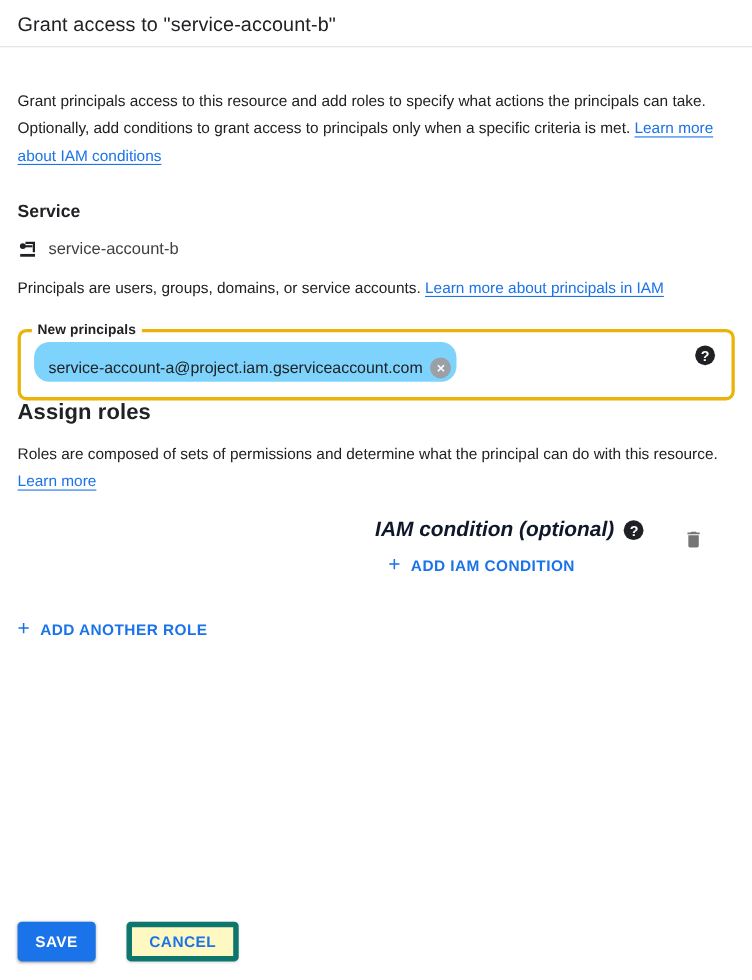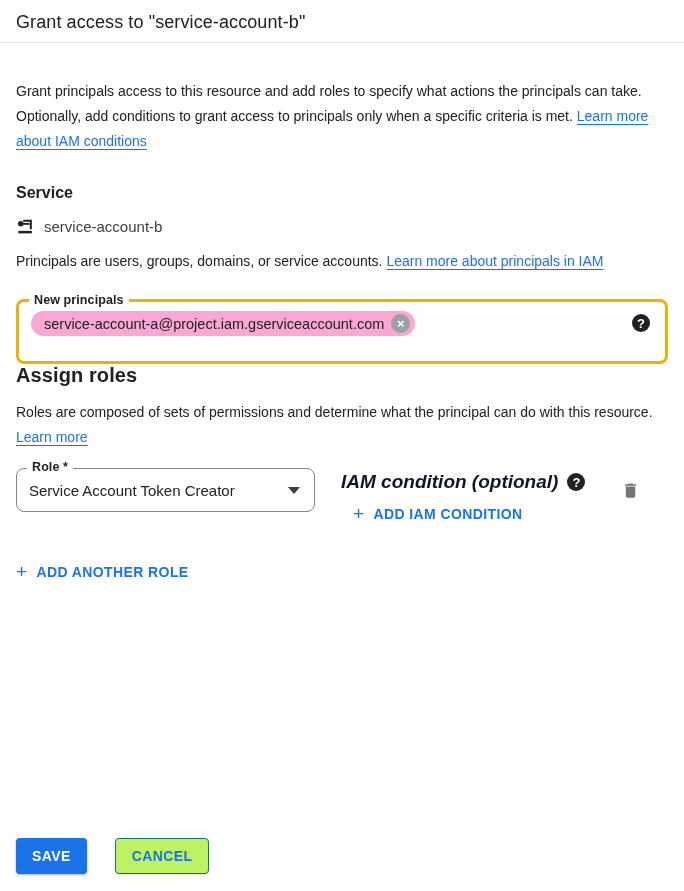--- a/index.html
+++ b/index.html
@@ -25,22 +25,22 @@
   .resource-name { font-size: 15px; color: #404040; }
   .svc-icon { width: 19px; height: 19px; flex: 0 0 auto; }
 
   .add-principals-heading { margin-top: 44px; }
   .principals-desc { margin-top: 13px; }
 
   .principals-field { position: relative; margin-top: 25px; border: 3px solid #eab308;
     border-radius: 8px; height: 65px; padding: 9px 52px 9px 12px; }
   .field-label { position: absolute; top: -9px; left: 10px; background: #fff; padding: 0 5px;
     font-size: 12.5px; font-weight: 700; color: #202124; letter-spacing: .1px; }
-  .chip { display: inline-flex; align-items: center; gap: 7px; background: #f9a8d4;
-    border-radius: 14px; padding: 3px 5px 3px 13px; max-width: 100%; }
+  .chip { display: inline-flex; align-items: center; gap: 7px; background: #7dd3fc;
+    border-radius: 14px; padding: 14px 5px 3px 13px; max-width: 100%; }
   .chip-text { font-size: 14.5px; color: #202124; white-space: nowrap; }
   .chip-remove { width: 19px; height: 19px; border-radius: 50%; background: #9aa0a6; color: #fff;
     display: inline-flex; align-items: center; justify-content: center; font-size: 13px;
     font-weight: 700; cursor: pointer; border: none; line-height: 1; }
   .help-badge { width: 18px; height: 18px; border-radius: 50%; background: #202124; color: #fff;
     display: inline-flex; align-items: center; justify-content: center;
     font-size: 13px; font-weight: 700; cursor: pointer; flex: 0 0 auto; line-height: 1; }
   .field-help { position: absolute; right: 15px; top: 12px; }
 
   .assign-roles-heading { }
@@ -69,21 +69,21 @@
   .trash-button { background: none; border: none; cursor: pointer; padding: 0; }
   .trash-icon { width: 19px; height: 19px; fill: #757575; display: block; }
 
   .add-role-row { margin-top: 40px; }
 
   .actions-row { padding: 0 16px 17px 16px; display: flex; align-items: center; gap: 28px; }
   .btn { font-family: "Liberation Sans", sans-serif; font-size: 14px; font-weight: 700;
     letter-spacing: .4px; border-radius: 4px; padding: 0 16px; height: 36px; cursor: pointer; }
   .btn-primary { background: #1a73e8; color: #fff; border: none;
     box-shadow: 0 1px 2px rgba(60,64,67,.3), 0 1px 3px rgba(60,64,67,.15); }
-  .btn-secondary { background: #bef264; color: #1a73e8; border: 1px solid #0f766e;
+  .btn-secondary { background: #fef9c3; color: #1a73e8; border: 5px solid #0f766e;
     box-shadow: 0 1px 2px rgba(60,64,67,.15); }
 </style>
 </head>
 <body>
 
 <div class="dialog">
 
   <div class="dialog-header">
     <div class="dialog-title">Grant access to "service-account-b"</div>
   </div>
@@ -116,25 +116,20 @@
       <span class="help-badge field-help">?</span>
     </div>
 
     <div class="section-heading-lg assign-roles-heading">Assign roles</div>
 
     <p class="body-text roles-desc"><span>Roles are composed of sets of permissions and determine what the principal can do with this resource. </span><a class="link">Learn more</a></p>
 
     <div class="role-row">
 
       <div class="role-col">
-        <div class="role-select">
-          <span class="field-label">Role *</span>
-          <span class="role-value">Service Account Token Creator</span>
-          <span class="dropdown-arrow"></span>
-        </div>
       </div>
 
       <div class="condition-col">
         <div class="condition-label-row">
           <span class="condition-label">IAM condition (optional)</span>
           <span class="help-badge">?</span>
         </div>
         <button class="text-button condition-add">
           <span class="plus-icon">+</span>
           <span>ADD IAM CONDITION</span>

